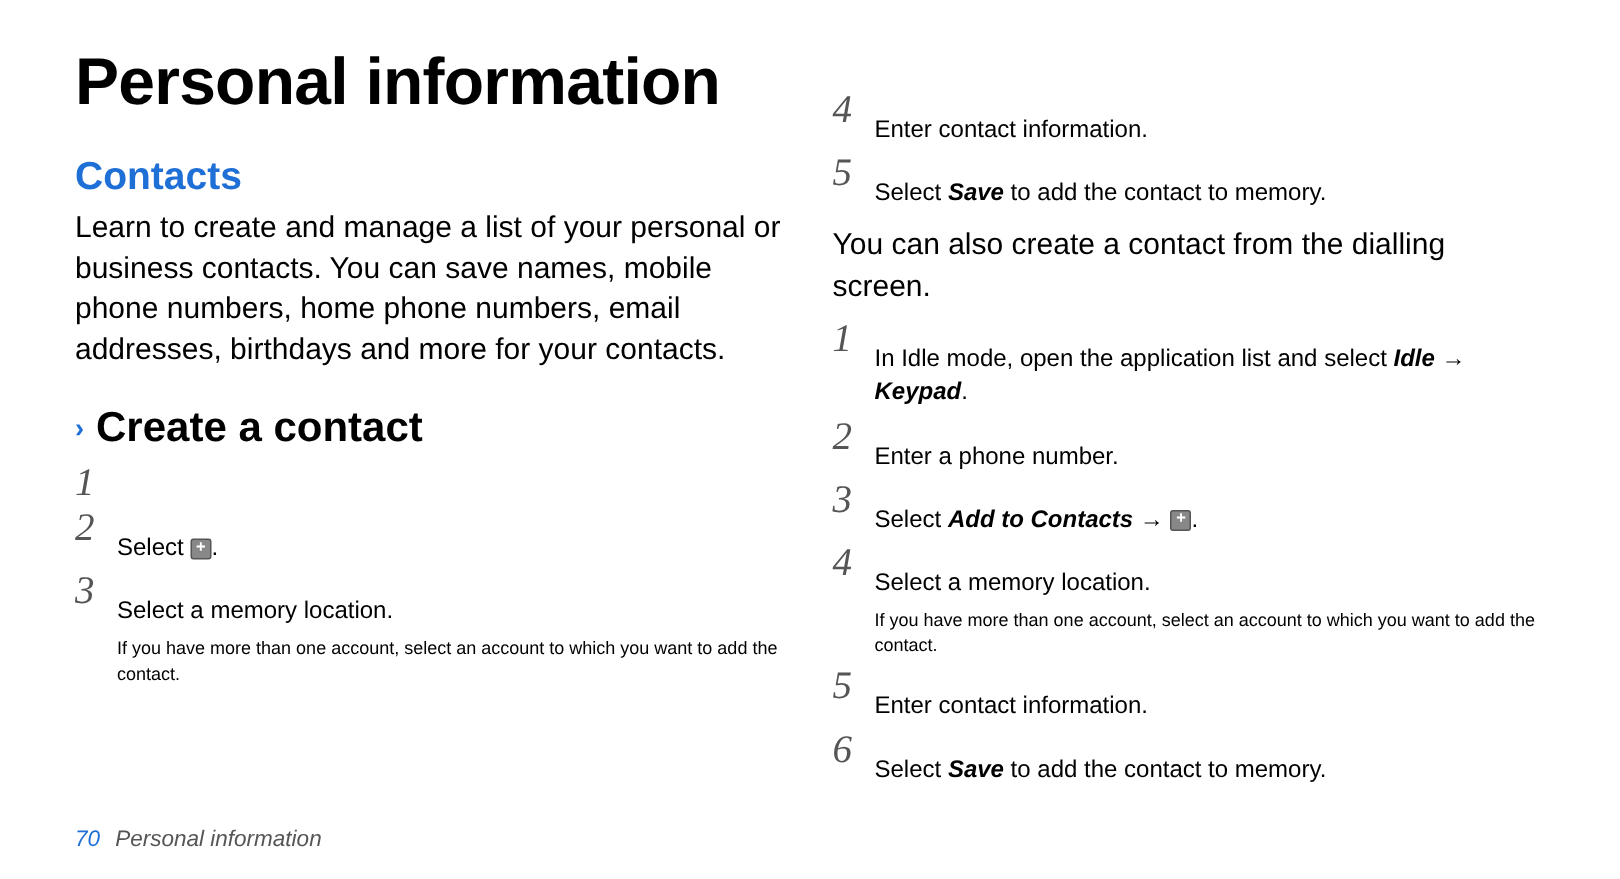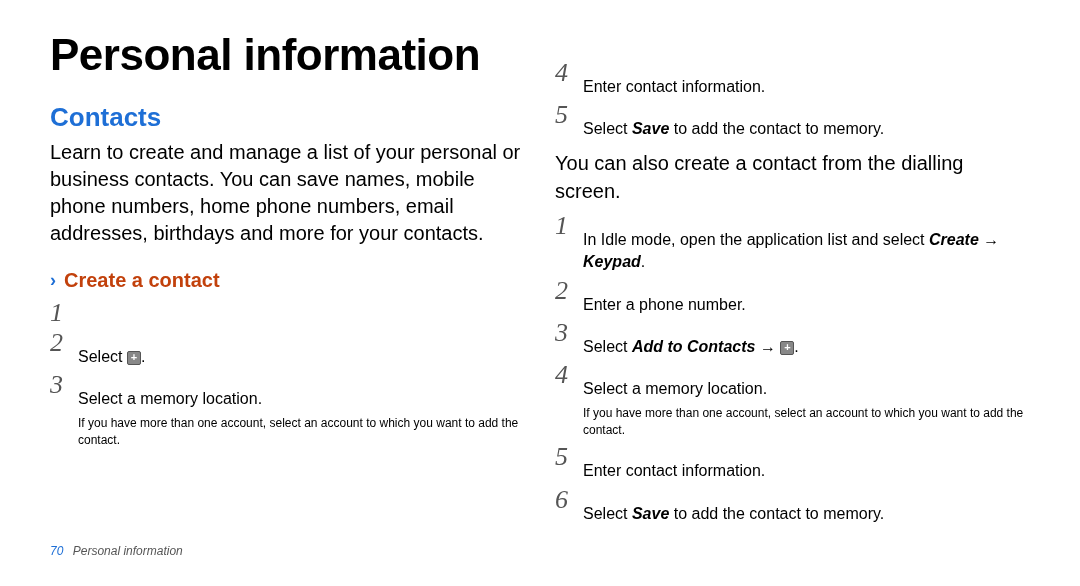--- a/index.html
+++ b/index.html
@@ -49,23 +49,23 @@
       align-items: center;
       margin-bottom: 8px;
     }
     .chevron {
       font-size: 18px;
       color: #1e6fd6;
       font-weight: bold;
       margin-right: 8px;
     }
     .subsection-title {
-      font-size: 20px;
-      font-weight: bold;
-      color: #c2410c;
+      font-size: 28px;
+      font-weight: bold;
+      color: #000000;
     }
     .step-list {
       list-style: none;
     }
     .step-item {
       display: flex;
       align-items: flex-start;
       margin-bottom: 4px;
     }
     .step-num {
@@ -118,23 +118,23 @@
     }
     .continuation {
       font-size: 20px;
       color: #000;
       line-height: 1.4;
       margin-bottom: 8px;
       margin-top: 4px;
     }
     .footer {
       position: absolute;
-      bottom: 28px;
+      bottom: 18px;
       left: 50px;
-      font-size: 12px;
+      font-size: 15px;
       color: #555;
       font-style: italic;
     }
     .footer-page {
       font-style: italic;
       color: #1e6fd6;
       margin-right: 6px;
     }
     .col-right {
       padding-top: 30px;
@@ -185,21 +185,21 @@
         </span>
       </li>
     </ol>
 
     <p class="continuation">You can also create a contact from the dialling screen.</p>
 
     <ol class="step-list">
       <li class="step-item">
         <span class="step-num">1</span>
         <span class="step-text">
-          <span>In Idle mode, open the application list and select </span><span class="bold">Create</span><span> → </span><span class="bold">Keypad</span><span>.</span>
+          <span>In Idle mode, open the application list and select </span><span class="bold">Idle</span><span> → </span><span class="bold">Keypad</span><span>.</span>
         </span>
       </li>
       <li class="step-item">
         <span class="step-num">2</span>
         <span class="step-text">Enter a phone number.</span>
       </li>
       <li class="step-item">
         <span class="step-num">3</span>
         <span class="step-text">
           <span>Select </span><span class="bold">Add to Contacts</span><span> → </span><span class="icon-box"></span><span>.</span>

